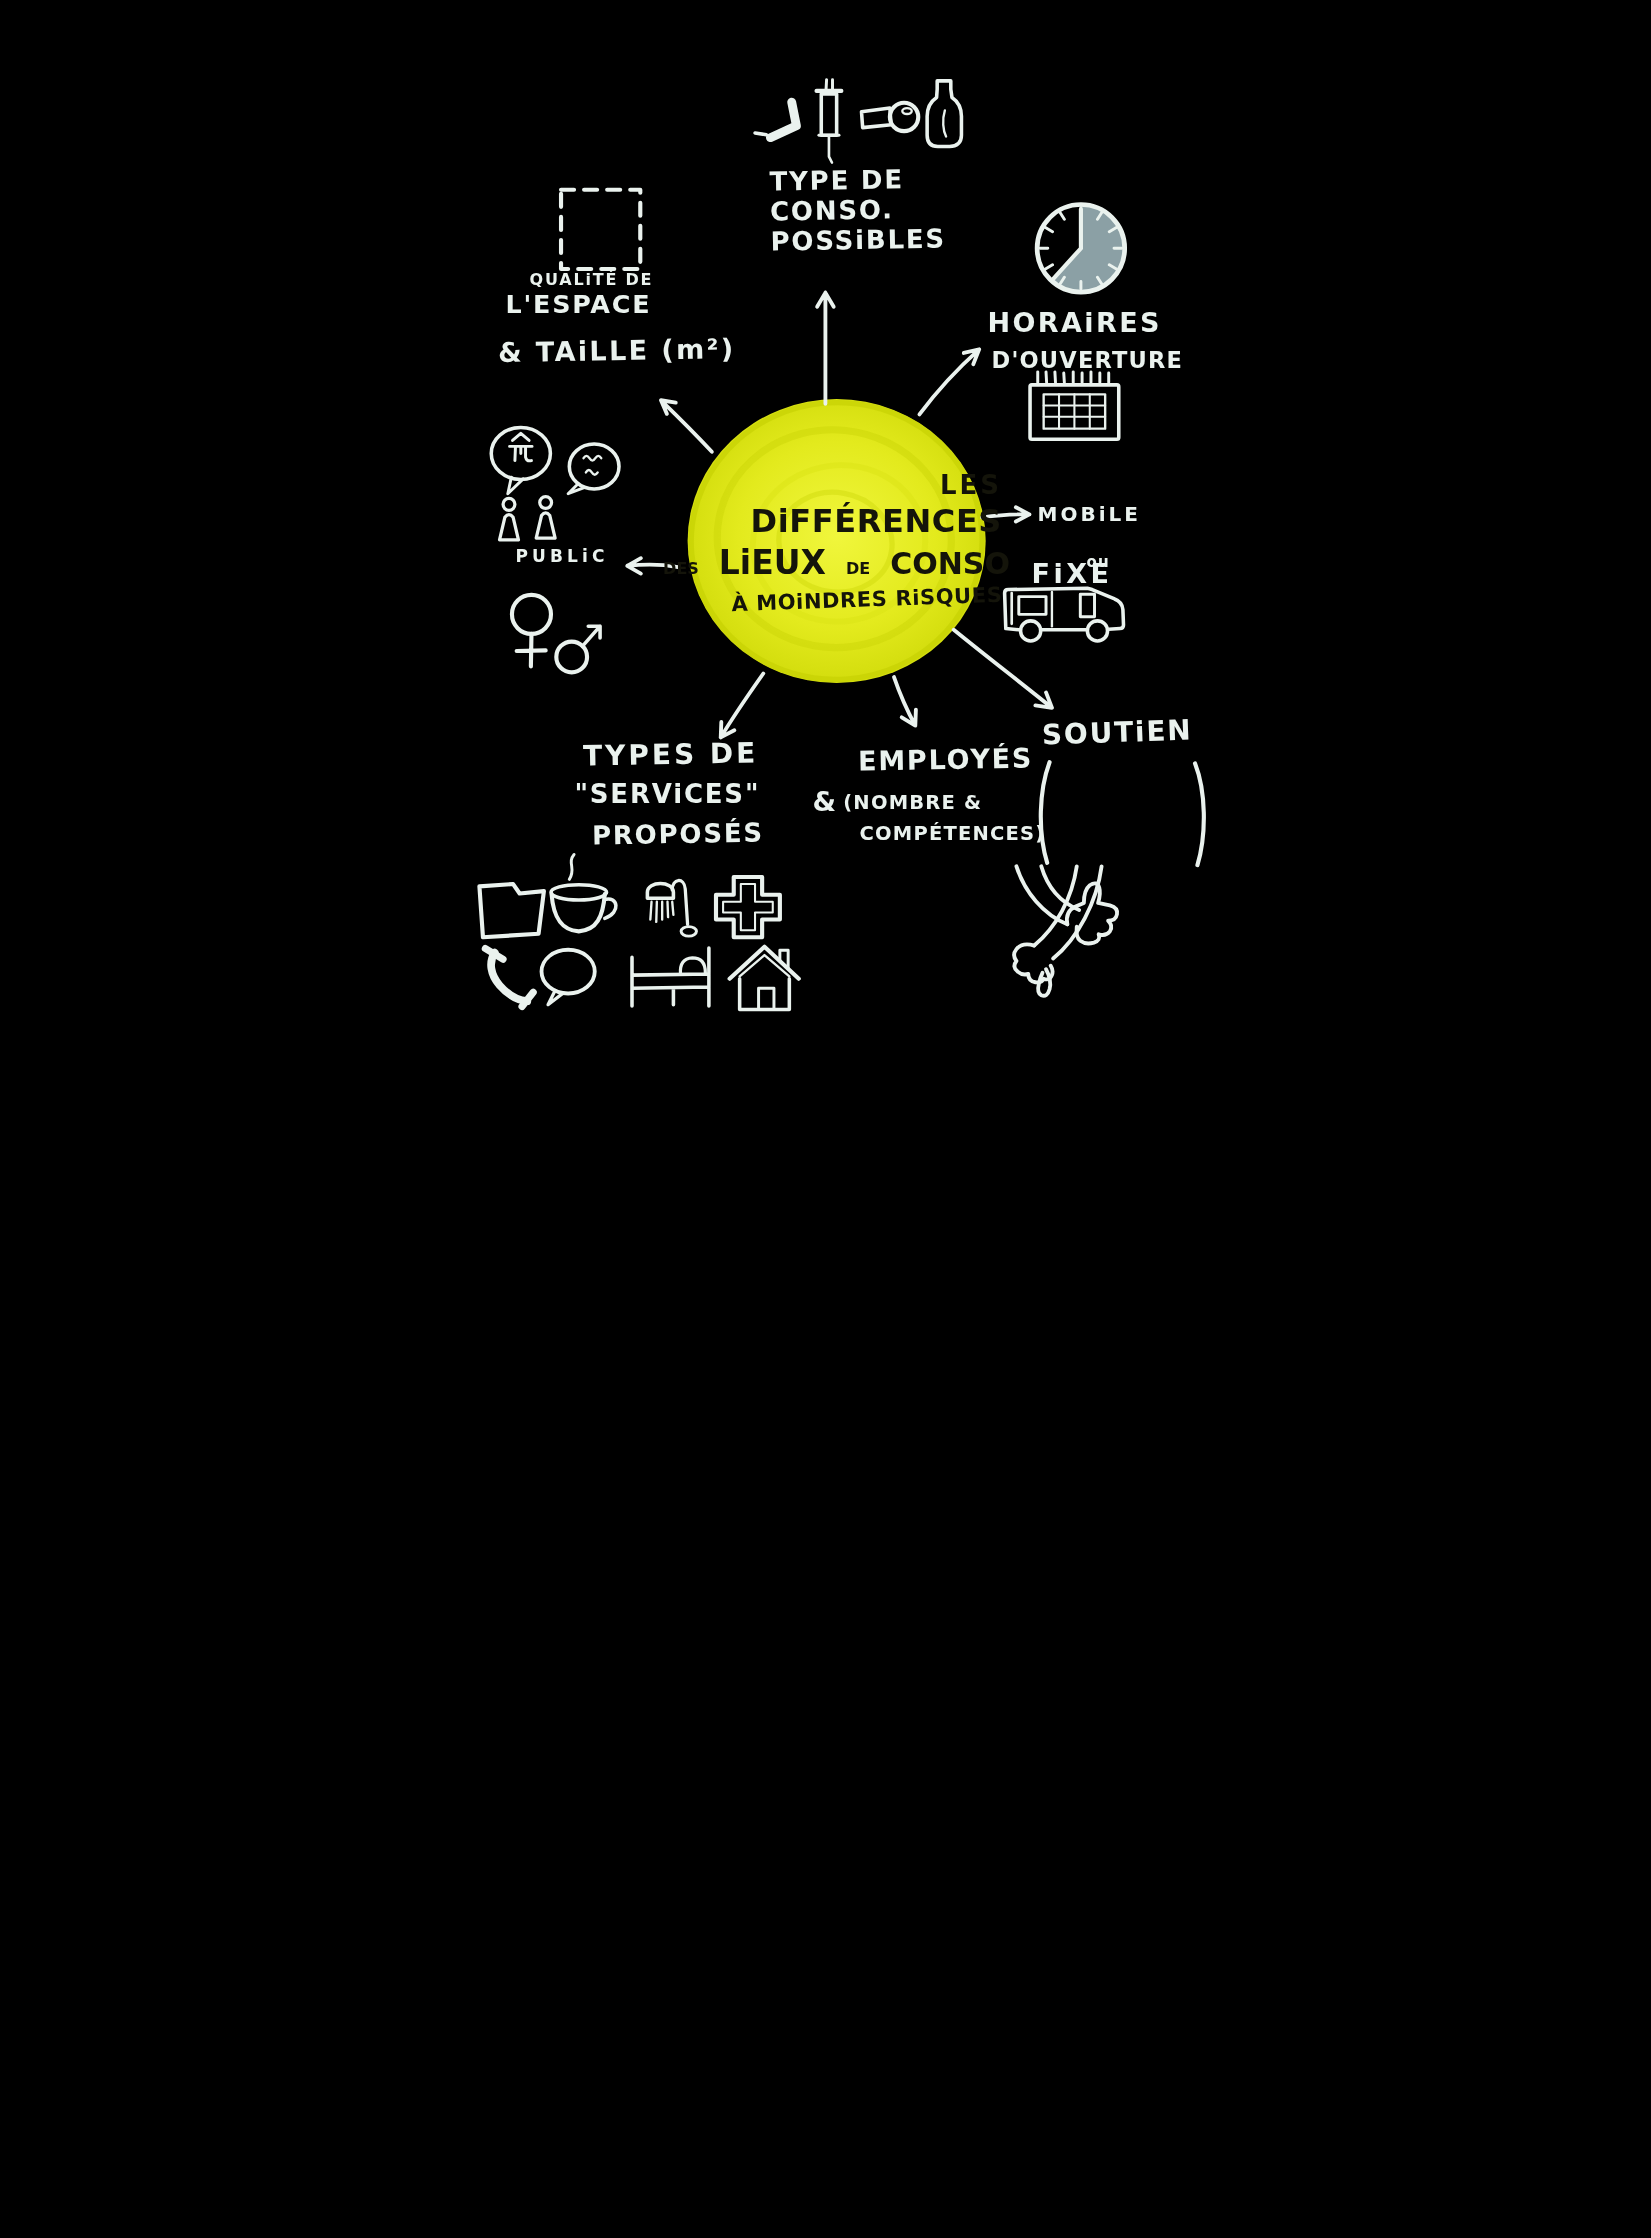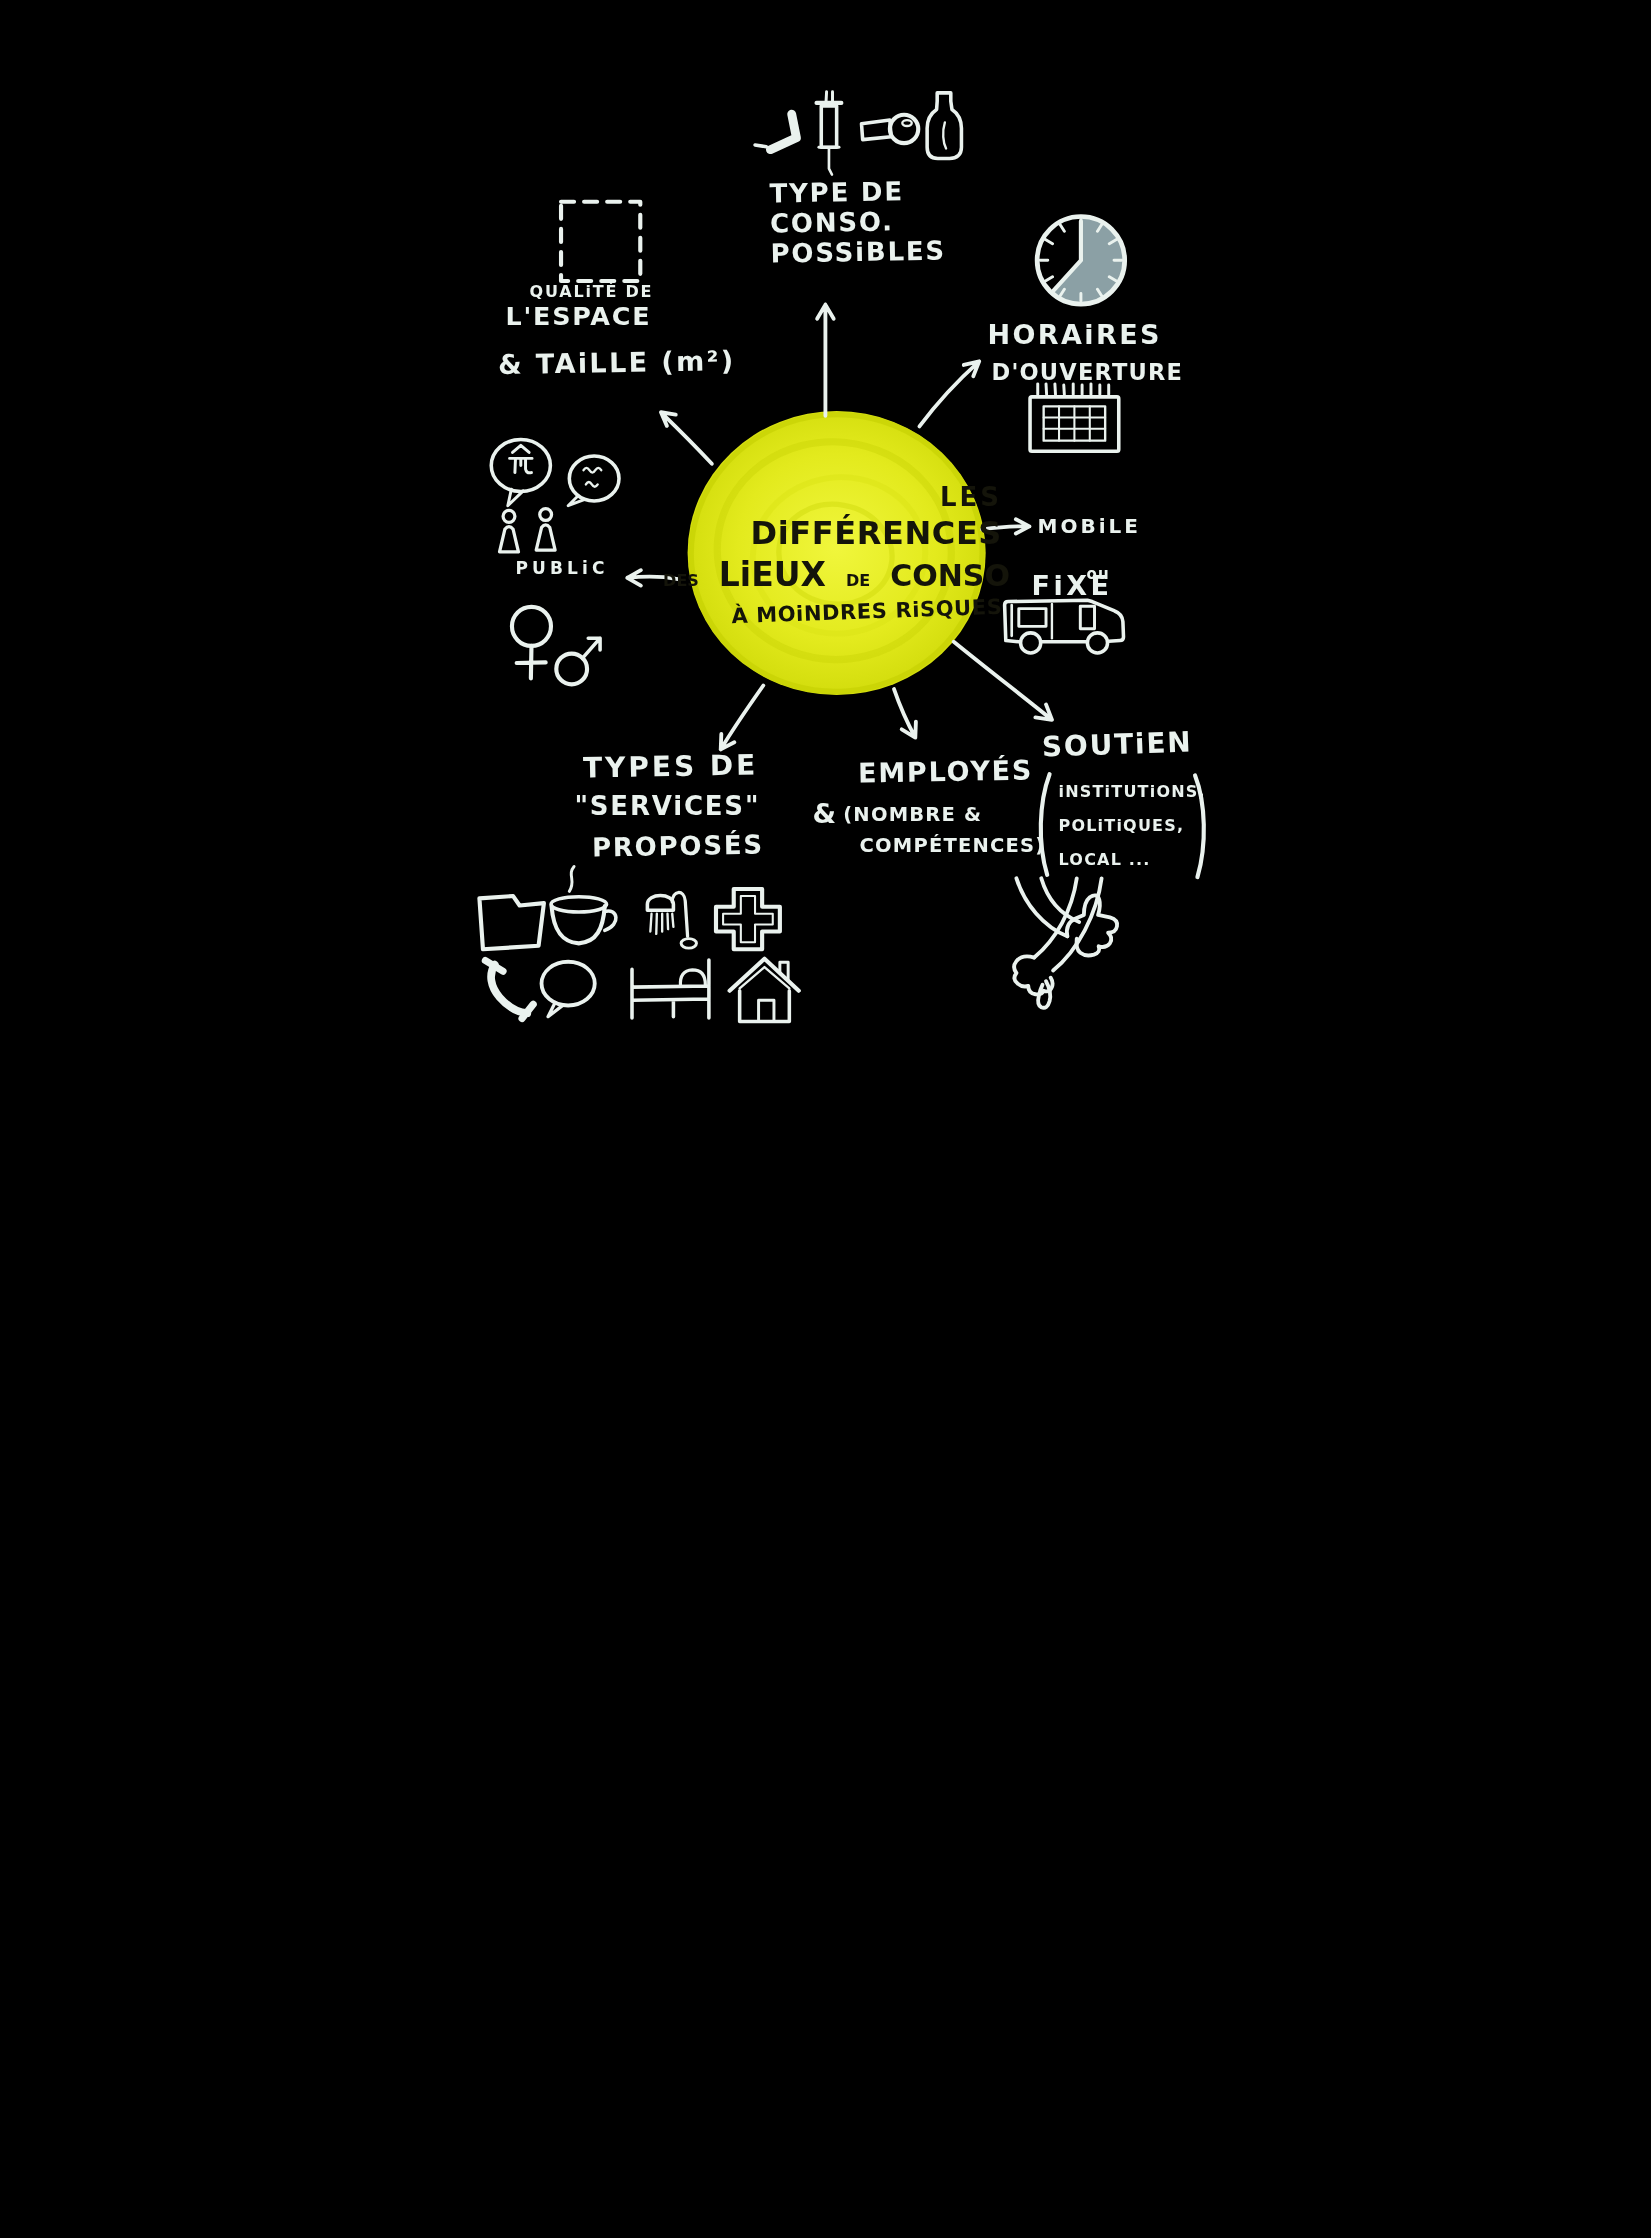--- a/index.html
+++ b/index.html
@@ -1,16 +1,16 @@
 <!DOCTYPE html>
 <html style="font-size:9.5px"><head>
 <meta charset="utf-8">
 <style>
   html,body{margin:0;padding:0;background:#000;}
-  .canvas{position:relative;width:826px;height:1119px;margin:16px auto;background:#000;overflow:hidden;
+  .canvas{position:relative;width:826px;height:1119px;margin:4px auto;background:#000;overflow:hidden;
           font-family:"DejaVu Sans","Liberation Sans",sans-serif;}
   svg.art{position:absolute;left:0;top:0;}
   .lbl{position:absolute;color:#eaf2ee;font-weight:bold;white-space:nowrap;line-height:1.16;}
   
   #lbl-type{left:357px;top:161px;font-size:26px;letter-spacing:1.8px;transform:rotate(-1deg);}
   
   #lbl-horaires-1{left:575px;top:303px;font-size:27px;letter-spacing:2.4px;}
   #lbl-horaires-2{left:579px;top:343px;font-size:22.5px;letter-spacing:1.2px;}
   
   #lbl-qualite-1{left:117px;top:267px;font-size:16px;letter-spacing:1.8px;}
@@ -218,25 +218,20 @@
   <div class="lbl" id="lbl-qualite-2">L'ESPACE</div>
   <div class="lbl" id="lbl-qualite-3">&amp; TAiLLE (m²)</div>
 
   <div class="lbl" id="lbl-public">PUBLiC</div>
 
   <div class="lbl" id="lbl-mobile-1">MOBiLE</div>
   <div class="lbl" id="lbl-mobile-2">ou</div>
   <div class="lbl" id="lbl-mobile-3">FiXE</div>
 
   <div class="lbl" id="lbl-soutien">SOUTiEN</div>
-  <div class="lbl" id="lbl-soutien-parens">
-    <div>iNSTiTUTiONS,</div>
-    <div>POLiTiQUES,</div>
-    <div>LOCAL ...</div>
-  </div>
 
   <div class="lbl" id="lbl-employes-1">EMPLOYÉS</div>
   <div class="lbl" id="lbl-employes-2">
     <span class="amp">&amp;</span><span>(NOMBRE &amp;</span>
   </div>
   <div class="lbl" id="lbl-employes-3">COMPÉTENCES)</div>
 
   <div class="lbl" id="lbl-services-1">TYPES DE</div>
   <div class="lbl" id="lbl-services-2">"SERViCES"</div>
   <div class="lbl" id="lbl-services-3">PROPOSÉS</div>

